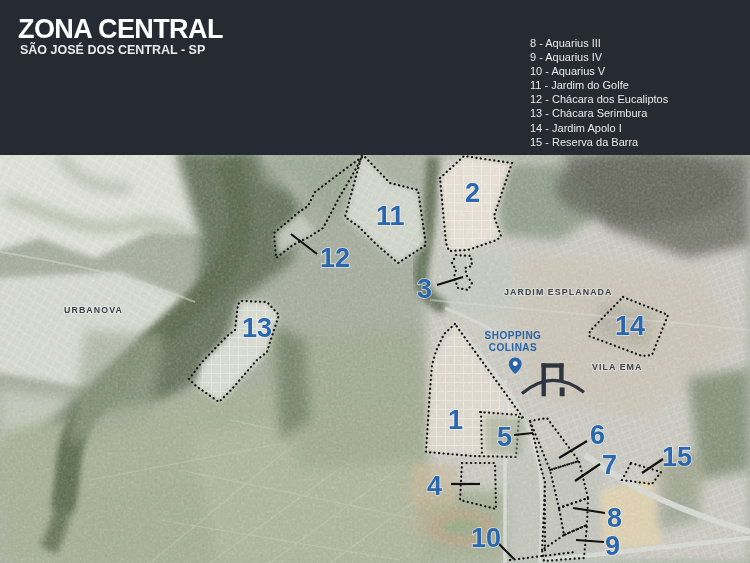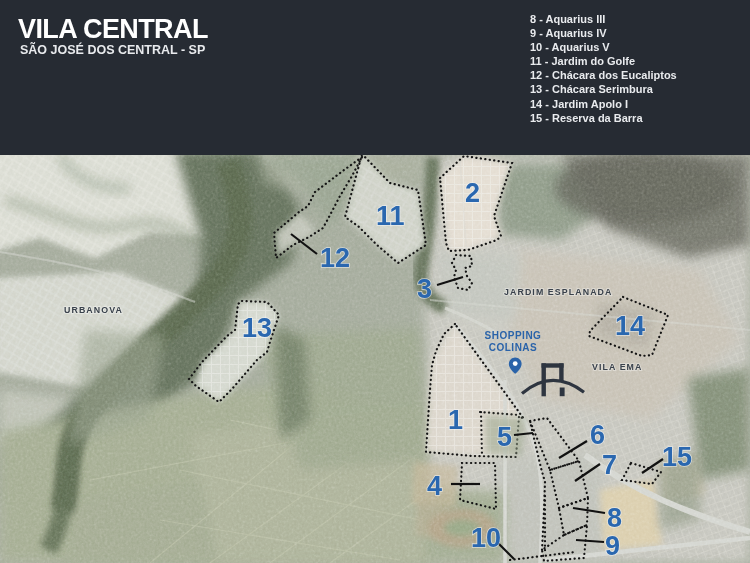--- a/index.html
+++ b/index.html
@@ -2,21 +2,21 @@
 <html><head>
 <meta charset="utf-8">
 <style>
   html,body{margin:0;padding:0;}
   body{width:750px;height:563px;overflow:hidden;font-family:"Liberation Sans",sans-serif;}
   .page{position:relative;width:750px;height:563px;background:#9aa293;}
   .header{position:absolute;left:0;top:0;width:750px;height:155px;background:#262b33;color:#eceef0;}
   .title{position:absolute;left:18px;top:14px;font-size:27px;font-weight:bold;letter-spacing:-0.6px;color:#fff;}
   .subtitle{position:absolute;left:20px;top:43px;font-size:12.5px;font-weight:bold;letter-spacing:0px;color:#e8eaed;}
   .leg1{position:absolute;left:300px;top:21px;font-size:12.2px;font-weight:500;line-height:16.3px;color:#e9ebee;}
-  .leg2{position:absolute;left:530px;top:12px;font-size:11px;font-weight:700;line-height:14.1px;color:#e9ebee;}
+  .leg2{position:absolute;left:530px;top:36px;font-size:11px;font-weight:400;line-height:14.1px;color:#e9ebee;}
   svg{position:absolute;left:0;top:155px;}
   text{font-family:"Liberation Sans",sans-serif;}
   .num{font-size:27px;font-weight:bold;fill:#2a67af;paint-order:stroke;stroke:#f2f4f6;stroke-width:1.6px;stroke-opacity:.65;}
   .plc{font-size:8.8px;font-weight:bold;fill:#39414b;letter-spacing:1.1px;paint-order:stroke;stroke:#ffffff;stroke-width:2px;stroke-opacity:.35;}
   .shp{font-size:10px;font-weight:bold;fill:#2a63a9;letter-spacing:0.5px;}
   .dot{fill:none;stroke:#141414;stroke-width:2.2;stroke-dasharray:0.2 4.3;stroke-linecap:round;}
   .ldr{stroke:#111;stroke-width:2.2;fill:none;}
 </style>
 </head>
 <body>
@@ -233,20 +233,20 @@
     <text class="num" x="590" y="444">6</text>
     <text class="num" x="602" y="474">7</text>
     <text class="num" x="662" y="466">15</text>
     <text class="num" x="607" y="527">8</text>
     <text class="num" x="471" y="547">10</text>
     <text class="num" x="605" y="555">9</text>
   </svg>
 
   <div class="header">
 
-    <div class="title">VILA CENTRAL</div>
+    <div class="title">ZONA CENTRAL</div>
 
     <div class="subtitle">SÃO JOSÉ DOS CENTRAL - SP</div>
 
 
     <div class="leg2">8 - Aquarius III<br>9 - Aquarius IV<br>10 - Aquarius V<br>11 - Jardim do Golfe<br>12 - Chácara dos Eucaliptos<br>13 - Chácara Serimbura<br>14 - Jardim Apolo I<br>15 - Reserva da Barra</div>
   </div>
 </div>
 
 </body></html>

